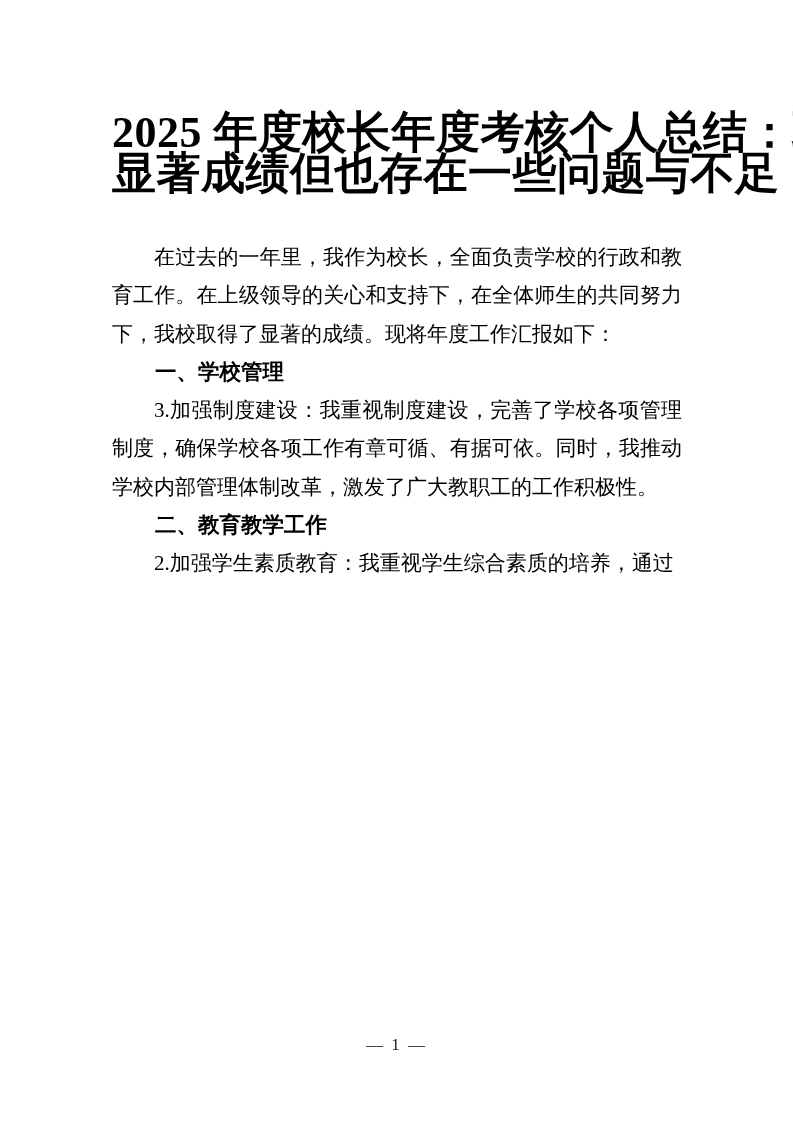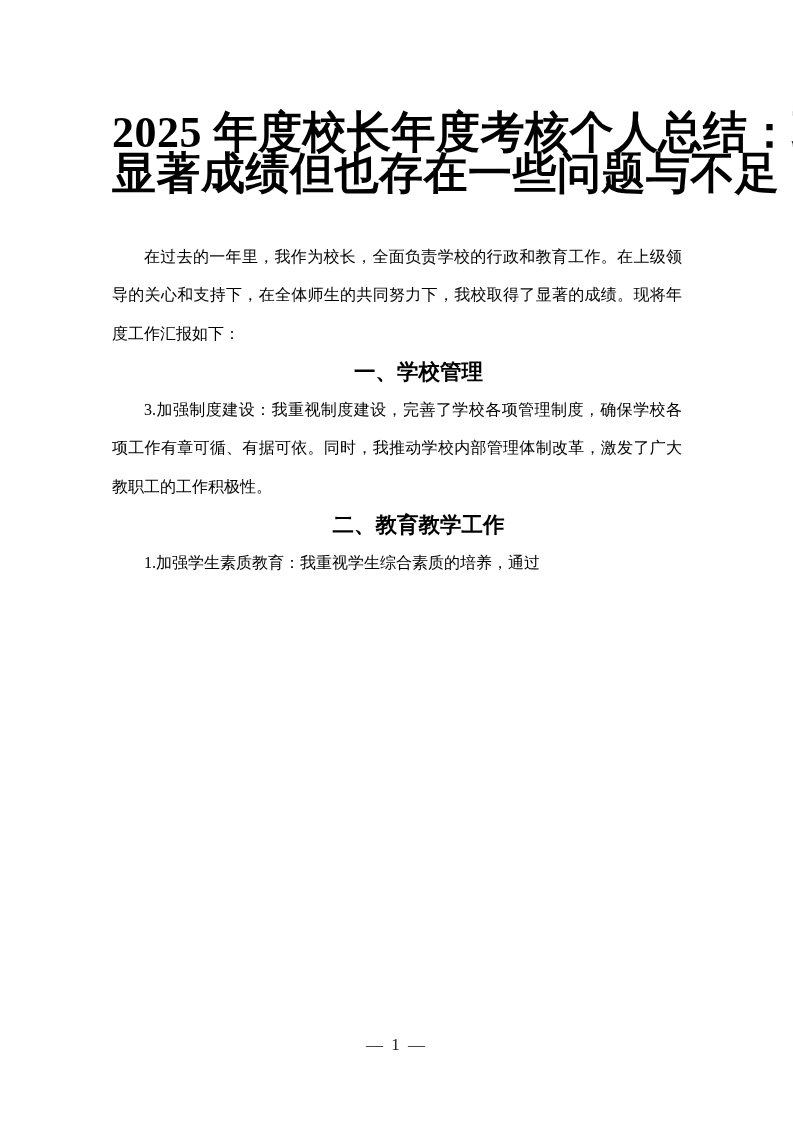--- a/index.html
+++ b/index.html
@@ -31,34 +31,33 @@
     text-align: center;
     letter-spacing: 0.5px;
   }
   .title-line {
     display: block;
     white-space: nowrap;
   }
   .para {
     margin: 0;
     font-family: "Liberation Serif", "DejaVu Serif", serif;
-    font-size: 16px;
+    font-size: 21px;
     line-height: 38.3px;
     text-align: justify;
     text-justify: inter-ideograph;
     text-indent: 2em;
   }
   .section-heading {
     margin: 0;
     font-family: "Liberation Sans", "DejaVu Sans", sans-serif;
     font-weight: bold;
     font-size: 21.5px;
     line-height: 38.3px;
     text-indent: 2em;
-    text-align: center;
   }
   .page-number {
     position: absolute;
     left: 0;
     right: 0;
     top: 1034px;
     text-align: center;
     font-family: "Liberation Serif", "DejaVu Serif", serif;
     font-size: 17px;
     line-height: 22px;
@@ -81,18 +80,18 @@
 
     <h2 class="section-heading">一、学校管理</h2>
 
 
     <p class="para">3.加强制度建设：我重视制度建设，完善了学校各项管理制度，确保学校各项工作有章可循、有据可依。同时，我推动学校内部管理体制改革，激发了广大教职工的工作积极性。</p>
 
 
     <h2 class="section-heading">二、教育教学工作</h2>
 
 
-    <p class="para">1.加强学生素质教育：我重视学生综合素质的培养，通过</p>
+    <p class="para">2.加强学生素质教育：我重视学生综合素质的培养，通过</p>
 
   </div>
 
   <div class="page-number">— 1 —</div>
 </div>
 
 </body></html>

